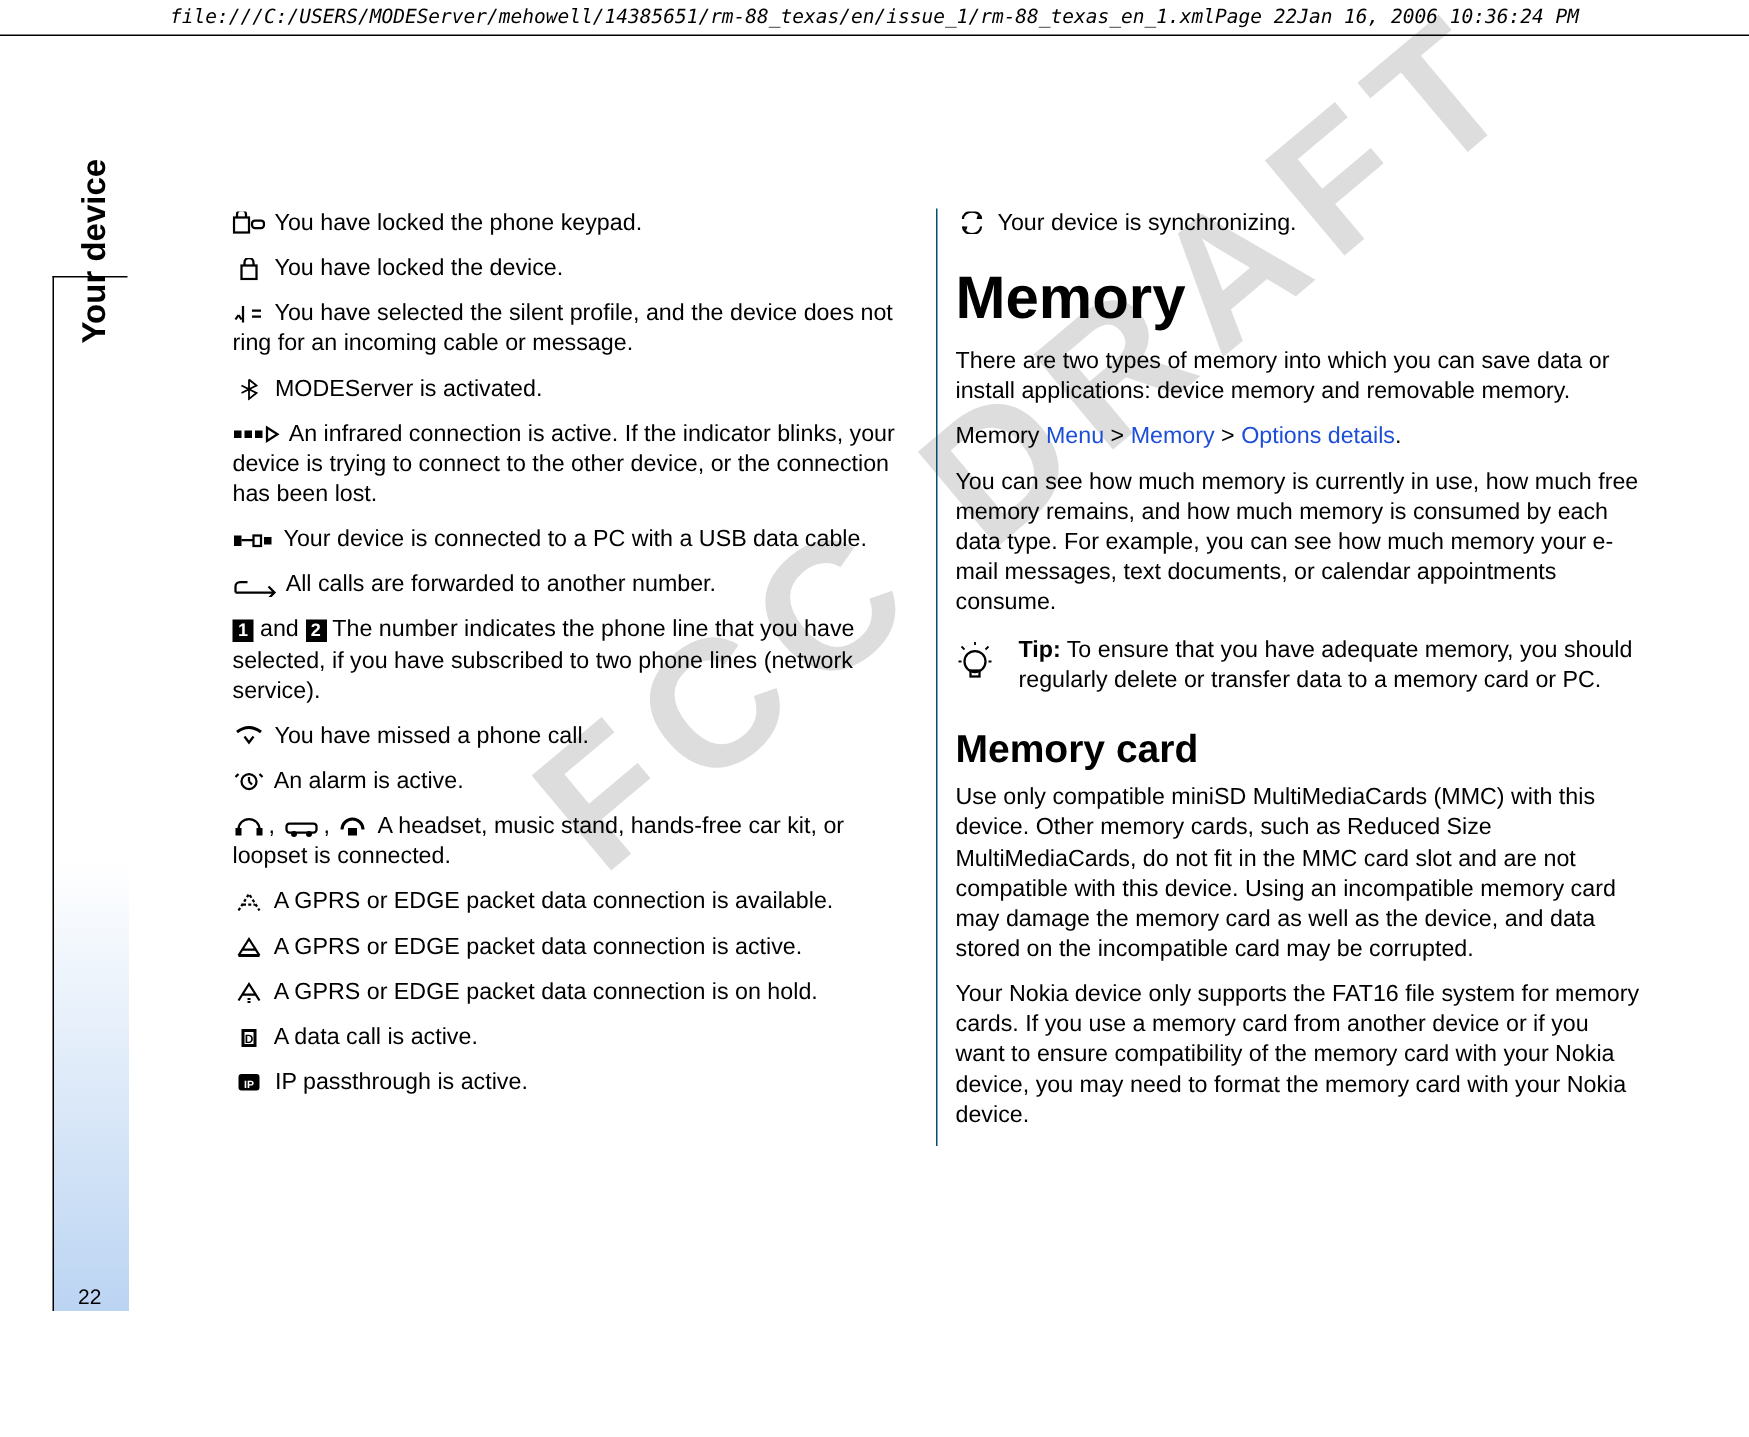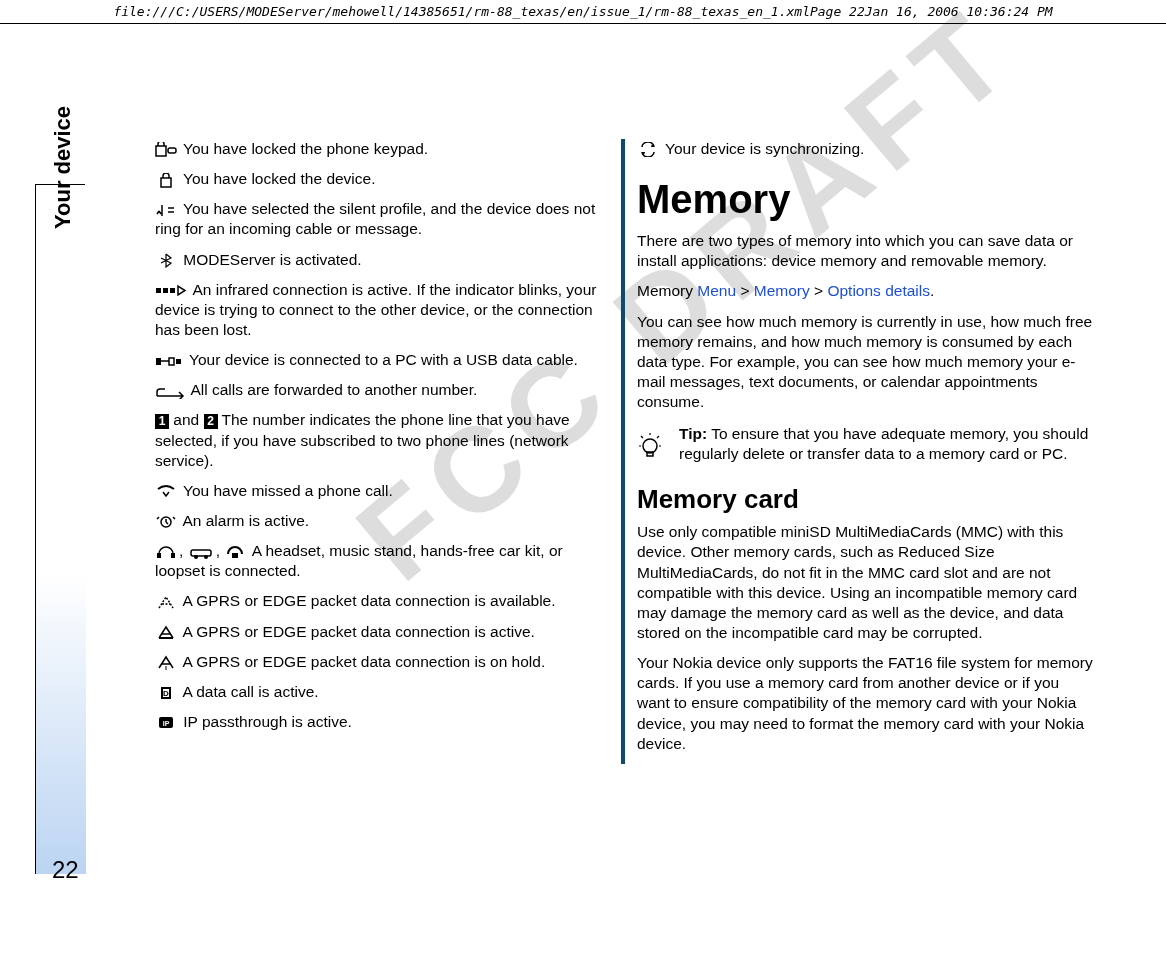--- a/index.html
+++ b/index.html
@@ -57,21 +57,21 @@
     display: flex;
     margin-left: 95px;
     width: 940px;
   }
   .col {
     width: 470px;
     font-size: 15.5px;
     line-height: 1.3;
   }
   .col-left {
-    border-right: 4px solid #0c4a6e;
+    border-right: 1px solid #0c4a6e;
     padding-right: 20px;
     box-sizing: border-box;
   }
   .col-right {
     padding-left: 12px;
     box-sizing: border-box;
   }
   .item {
     margin-bottom: 10px;
   }
@@ -95,21 +95,21 @@
     margin: 14px 0 6px 0;
   }
   h2.sub {
     font-size: 26px;
     font-weight: bold;
     margin: 18px 0 6px 0;
   }
   .menu-link { color: #1d4ed8; }
   .tip-block {
     display: flex;
-    align-items: flex-end;
+    align-items: center;
     margin-top: 12px;
   }
   .tip-icon {
     width: 26px;
     margin-right: 16px;
     flex-shrink: 0;
   }
   .tip-text {
     flex: 1;
   }
@@ -147,21 +147,21 @@
   <span>Jan 16, 2006 10:36:24 PM</span>
 </div>
 
 <div class="content-area">
   <div class="watermark">FCC DRAFT</div>
 
   <div class="sidebar">
     <div class="sidebar-gradient"></div>
   </div>
   <div class="sidebar-label">Your device</div>
-  <div style="position:absolute;left:52px;top:832px;font-size:24px;">22</div>
+  <div style="position:absolute;left:52px;top:832px;font-size:14px;">22</div>
 
   <div class="main-columns">
 
     <div class="col col-left">
 
       <div class="item">
         <span class="icon"><svg viewBox="0 0 22 15">
               <rect x="1" y="4" width="10" height="10" fill="none" stroke="#000" stroke-width="1.5"></rect>
               <path d="M3 4 V2 a3 3 0 0 1 6 0 V4" fill="none" stroke="#000" stroke-width="1.5"></path>
               <rect x="13" y="6" width="8" height="5" rx="2" fill="none" stroke="#000" stroke-width="1.5"></rect>

